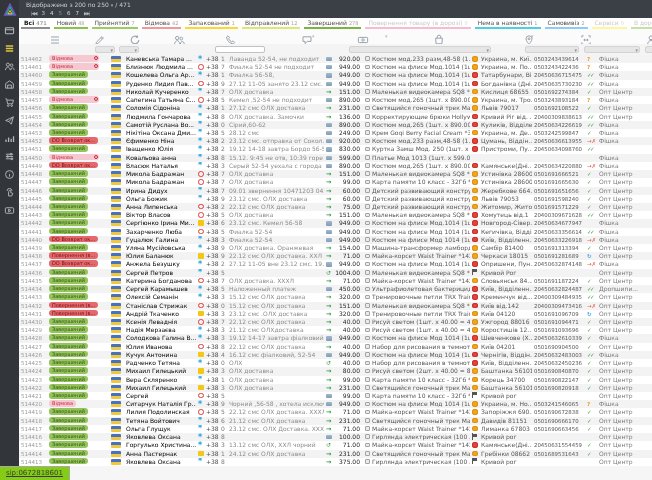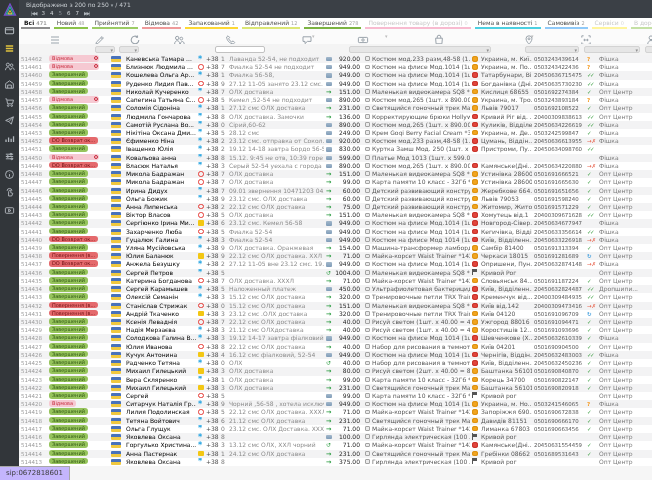--- a/index.html
+++ b/index.html
@@ -77,23 +77,23 @@
   .del-n{background:#e2453c;box-shadow:inset 0 0 0 1px #c8352d;}
   .del-p{position:relative;width:1.4px;height:6.2px;background:#555;border-radius:0;}
   .del-p::after{content:"";position:absolute;left:1.4px;top:.2px;width:4px;height:3px;background:#555;}
   .c.city{color:#565656;}
   .c.ttn{font-size:5.4px;color:#555;}
   .ck{font-size:5.5px;font-weight:bold;}
   .ck-kk{letter-spacing:-1.6px;}
   .c.src{color:#7a7a7a;}
   
   .bottomstrip{position:absolute;left:19px;top:466px;right:0;bottom:0;background:#f6f6f6;}
-  .sipbox{position:absolute;left:0;bottom:0;height:13px;line-height:12px;background:#c4b5fd;
+  .sipbox{position:absolute;left:0;bottom:0;height:13px;line-height:12px;background:#84cc16;
           border:1px solid #a8a8a8;border-left:none;border-bottom:none;padding:0 6px;
-          font-size:7px;color:#3c3c3c;z-index:6;}
+          font-size:7px;color:#3c3c3c;z-index:6;text-decoration:underline;}
 </style>
 </head>
 <body>
 
 <div id="app">
 
   <div class="sidebar">
     <div class="sb-logo">
       <svg viewBox="0 0 14 14">
         <path d="M7 1 12.5 12H1.5Z" fill="none" stroke="#7a4fd0" stroke-width="1.3"></path>

